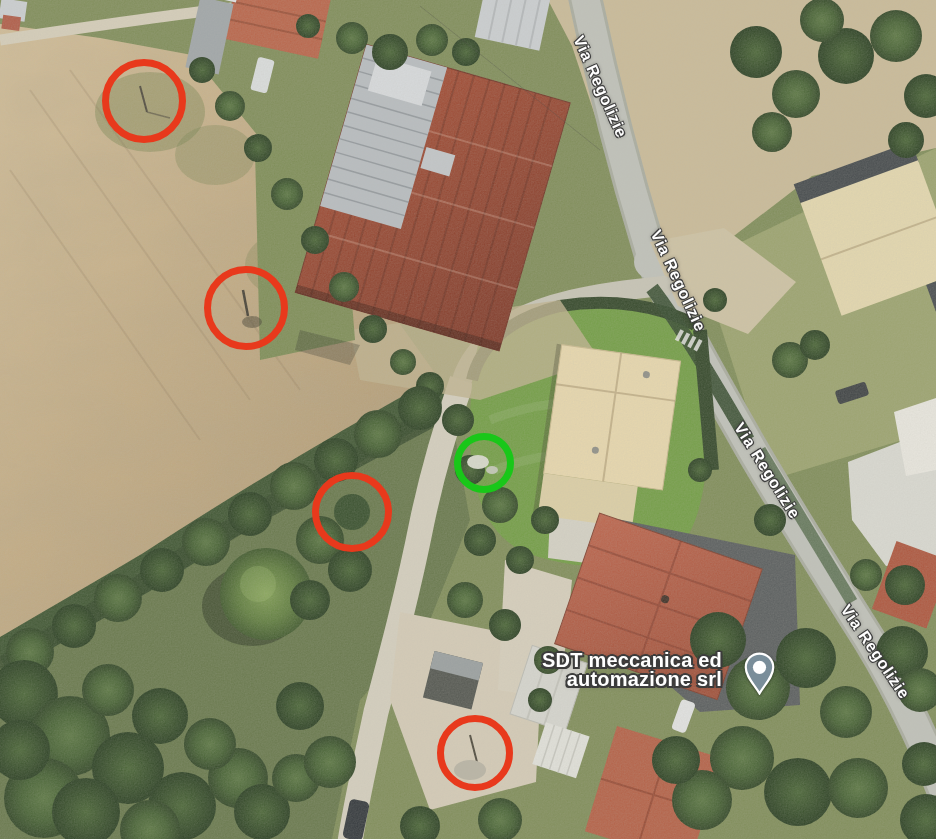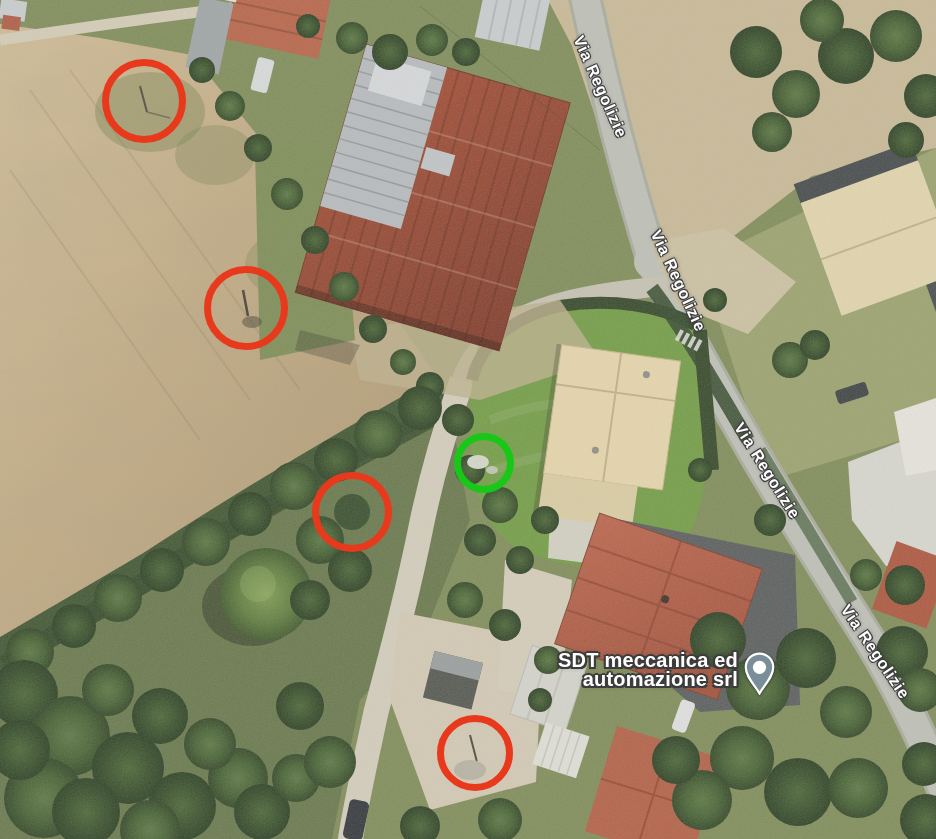--- a/index.html
+++ b/index.html
@@ -6,21 +6,21 @@
   .stage{position:relative;width:936px;height:839px;overflow:hidden;
          font-family:"Liberation Sans",sans-serif;background:#7d8b55;}
   .stage svg.terrain{position:absolute;left:0;top:0;}
   
   #road-labels{position:absolute;inset:0;pointer-events:none;}
   .road-label{position:absolute;color:#fff;font-size:16px;font-weight:700;
     letter-spacing:.9px;white-space:nowrap;
     text-shadow:-1px -1px 0 #3f3f3f,1px -1px 0 #3f3f3f,-1px 1px 0 #3f3f3f,
                  1px 1px 0 #3f3f3f,0 0 4px rgba(0,0,0,.65);}
   
-  .poi{position:absolute;top:651px;right:160px;display:flex;align-items:flex-start;gap:5px;margin-left:9px;}
+  .poi{position:absolute;top:651px;right:160px;display:flex;align-items:flex-start;gap:21px;margin-left:9px;}
   .poi-text{color:#fff;font-size:20px;font-weight:700;line-height:19px;text-align:right;
     letter-spacing:.2px;
     text-shadow:-2px -1px 0 #3c3c3c,2px -1px 0 #3c3c3c,-2px 2px 0 #3c3c3c,2px 2px 0 #3c3c3c,
                 -1px 0 0 #3c3c3c,1px 0 0 #3c3c3c,0 -2px 0 #3c3c3c,0 2px 0 #3c3c3c,
                 0 0 5px rgba(0,0,0,.5);}
   .poi-pin{margin-top:1px;filter:drop-shadow(0 1px 1.5px rgba(0,0,0,.45));}
   
   #annotations{position:absolute;inset:0;pointer-events:none;}
   .circle-annotation{position:absolute;border-style:solid;border-radius:50%;
     box-sizing:border-box;}

